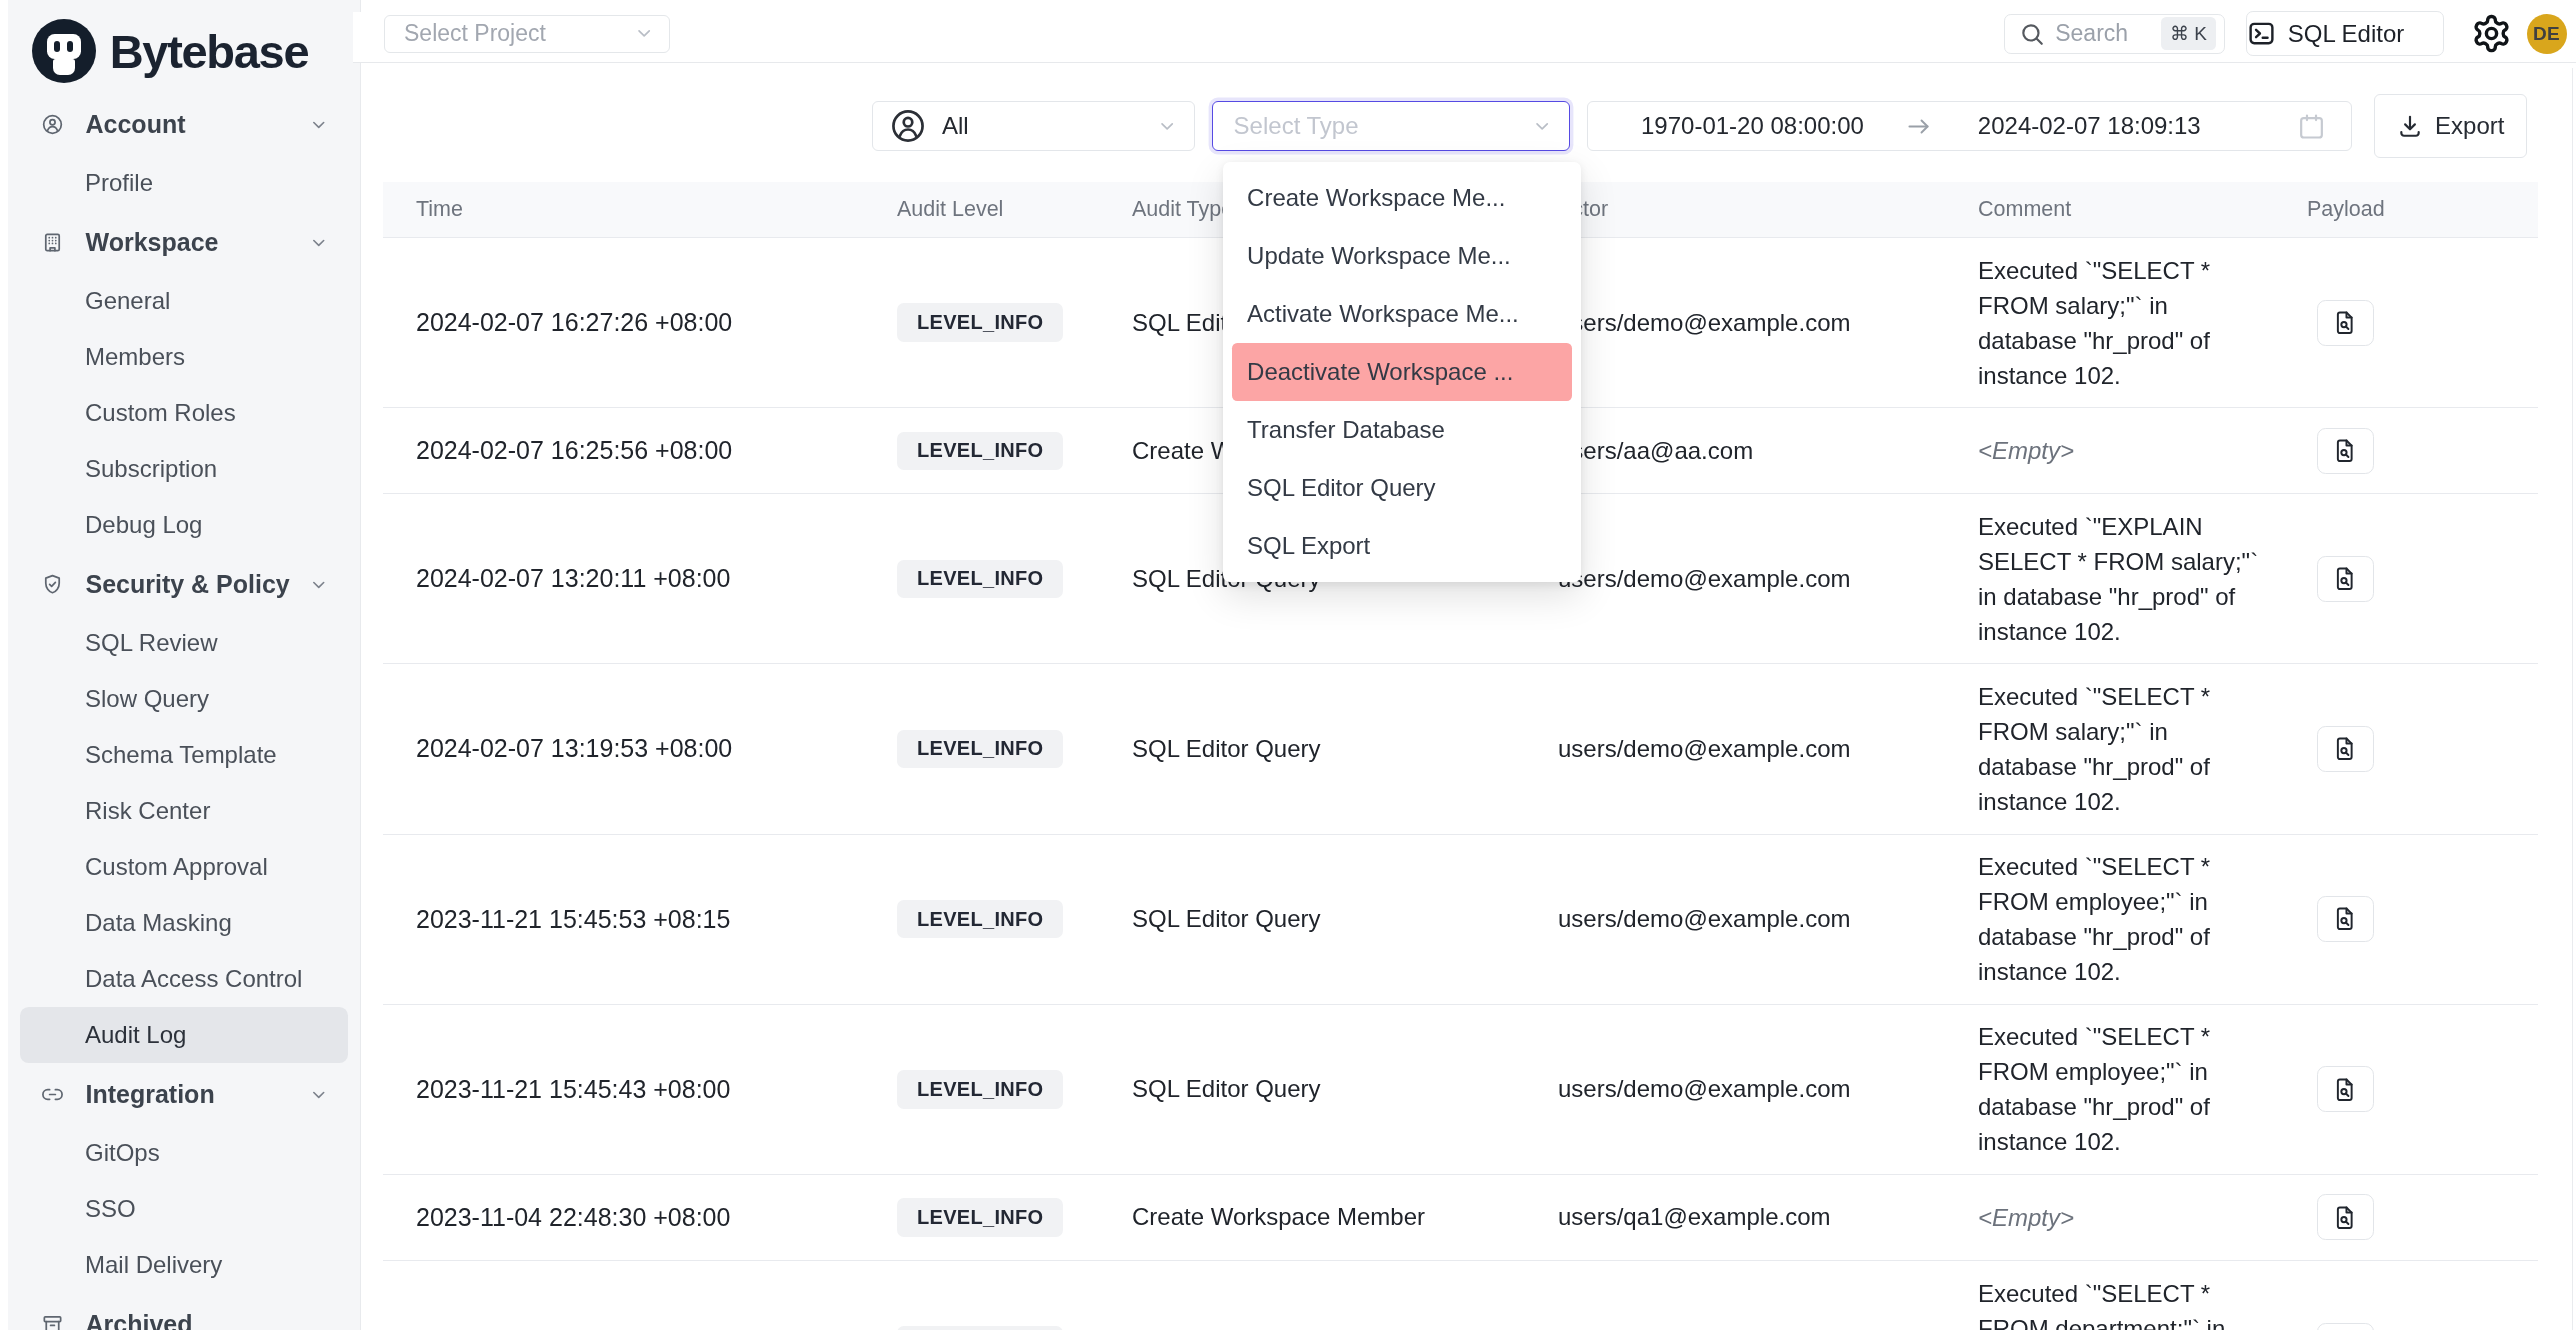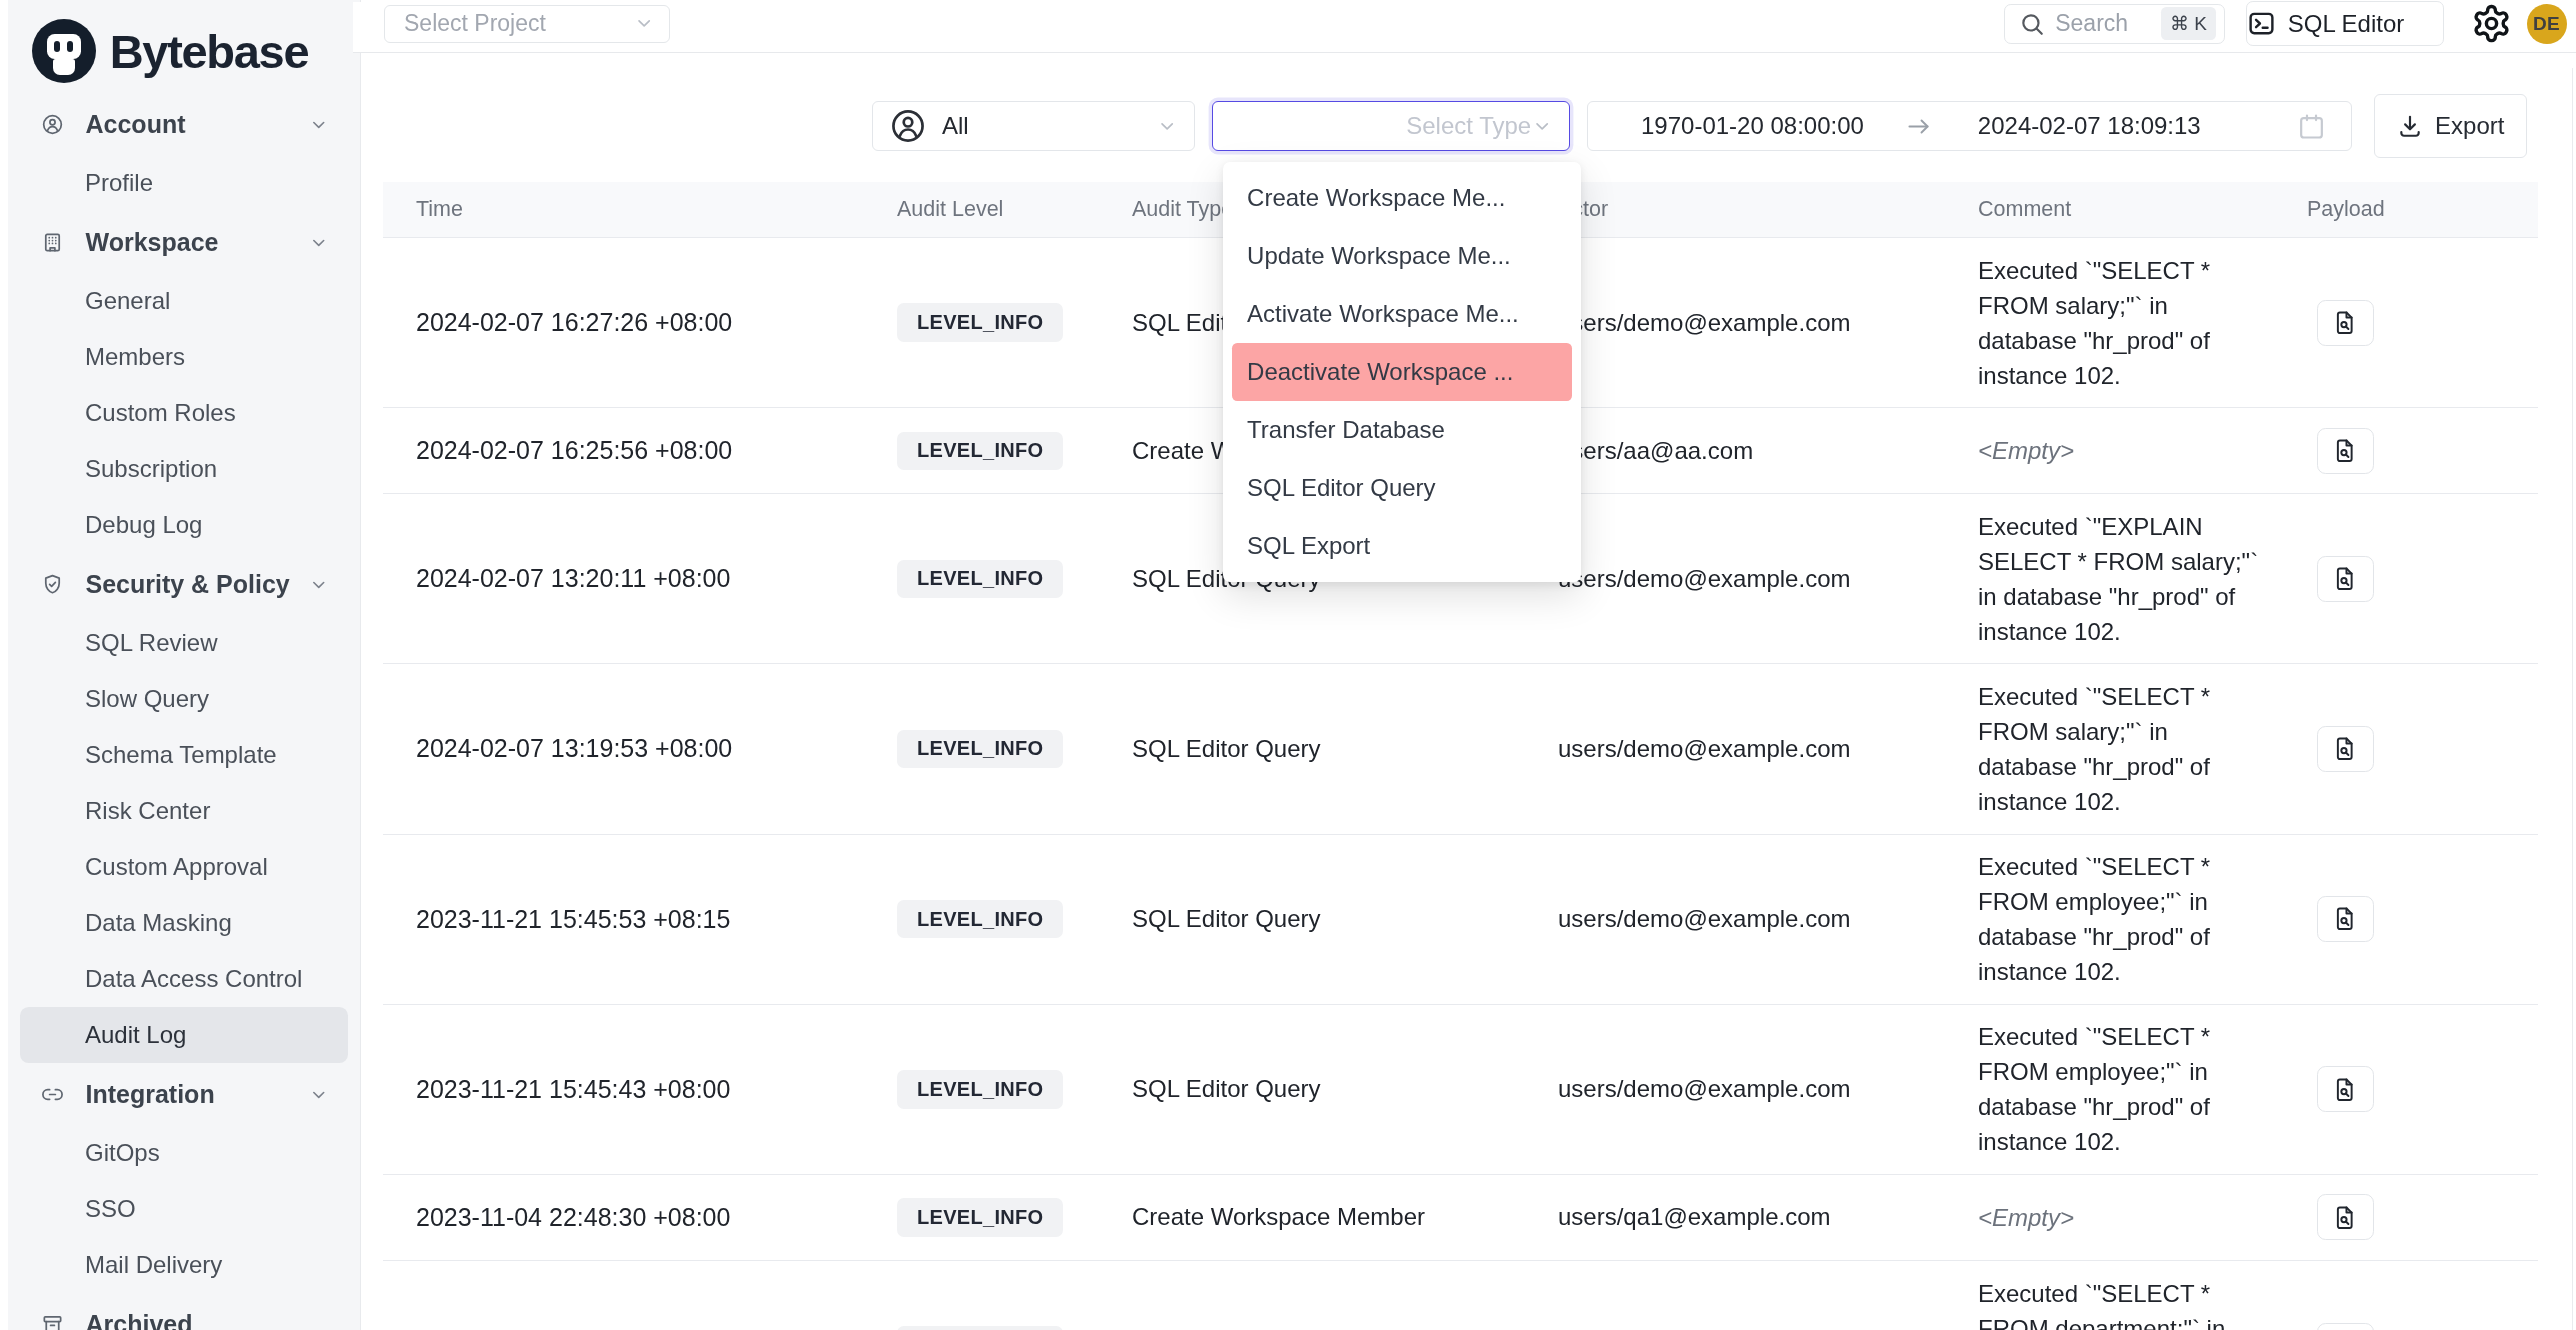--- a/index.html
+++ b/index.html
@@ -22,21 +22,21 @@
   .nav-group { height:62px; display:flex; align-items:center; padding:0 31px 0 33px; cursor:pointer; }
   .nav-group .gicon { width:23px; height:23px; color:#5f6670; flex:none; display:flex; }
   .nav-group .glabel { margin-left:21.5px; font-size:25px; font-weight:600; color:#3c434d; flex:1 1 auto; }
   .nav-group .chev { width:21.5px; height:21.5px; color:#7c828c; display:flex; }
   .nav-sub { height:56px; margin:0 12px; border-radius:8.6px; display:flex; align-items:center;
     padding-left:65px; font-size:24px; color:#4a5059; cursor:pointer; }
   .nav-sub.active { background:#e4e6ea; color:#2c313a; }
   svg { display:block; }
 
   
-  .topbar { position:absolute; left:353px; right:0; top:2px; height:51px; background:#fff;
+  .topbar { position:absolute; left:353px; right:0; top:12px; height:51px; background:#fff;
     border-bottom:0.9px solid #e7e9ec; display:flex; align-items:center; padding:0 9.5px 6.9px 31px; }
   .proj-select { width:286px; height:38px; border:0.9px solid #e4e7ea; border-radius:6px;
     display:flex; align-items:center; padding:0 13.7px 0 19px; cursor:pointer; }
   .proj-select .ph { flex:1; font-size:23px; color:#a2a7b0; }
   .tb-right { margin-left:auto; display:flex; align-items:center; }
   .searchbox { width:221px; height:40px; border:0.9px solid #e4e7ea; border-radius:6.9px;
     display:flex; align-items:center; padding:0 8.6px 0 13.7px; cursor:text; }
   .searchbox .sicon { width:26px; height:26px; color:#55595f; flex:none; }
   .searchbox .sph { flex:1; margin-left:10.3px; font-size:23px; color:#9ba1aa; }
   .kbd { background:#edeff2; border-radius:5.2px; font-size:19px; color:#3c424c; padding:5.2px 8.6px; white-space:nowrap; }
@@ -49,21 +49,21 @@
     font-size:19px; font-weight:700; display:flex; align-items:center; justify-content:center; cursor:pointer; letter-spacing:0.4px; }
 
   
   .filters { position:absolute; left:343px; top:101px; height:50px; display:flex; align-items:center; }
   .fsel { height:50px; border:0.9px solid #e3e6ea; border-radius:6px; background:#fff; display:flex; align-items:center; cursor:pointer; }
   .actor-sel { width:323px; margin-left:529px; padding:0 15.5px 0 15.5px; }
   .actor-sel .aicon { width:38px; height:38px; color:#2b2f36; flex:none; }
   .actor-sel .aval { flex:1; margin-left:15.5px; font-size:24px; color:#24282f; }
   .chev2 { width:22.3px; height:22.3px; color:#b9bec6; flex:none; }
   .type-sel { width:358px; margin-left:17px; padding:0 15.5px 0 20.6px;
-    border:1.7px solid #564ae3; box-shadow:0 0 0 3.4px rgba(86,74,227,0.14);text-align:right; }
+    border:1.7px solid #564ae3; box-shadow:0 0 0 3.4px rgba(86,74,227,0.14); }
   .type-sel .tph { flex:1; font-size:24px; color:#c2c6cf; }
   .daterange { width:765px; height:50px; margin-left:17px; border:0.9px solid #e3e6ea; border-radius:6px;
     background:#fff; display:flex; align-items:center; padding:0 24px 0 53px; cursor:pointer; }
   .daterange .dt { font-size:24px; color:#24282f; }
   .daterange .arr { width:29px; height:29px; color:#9aa0a8; margin:0 45px 0 40px; flex:none; }
   .daterange .cal { width:31px; height:31px; color:#c6cad1; margin-left:auto; flex:none; }
   .exportbtn { width:153px; height:64px; margin-left:22.3px; border:0.9px solid #e3e6ea; border-radius:6px; background:#fff;
     display:flex; align-items:center; justify-content:center; gap:12px; cursor:pointer; }
   .exportbtn .dlicon { width:26px; height:26px; color:#262b33; }
   .exportbtn .xl { font-size:24px; font-weight:500; color:#262b33; }

